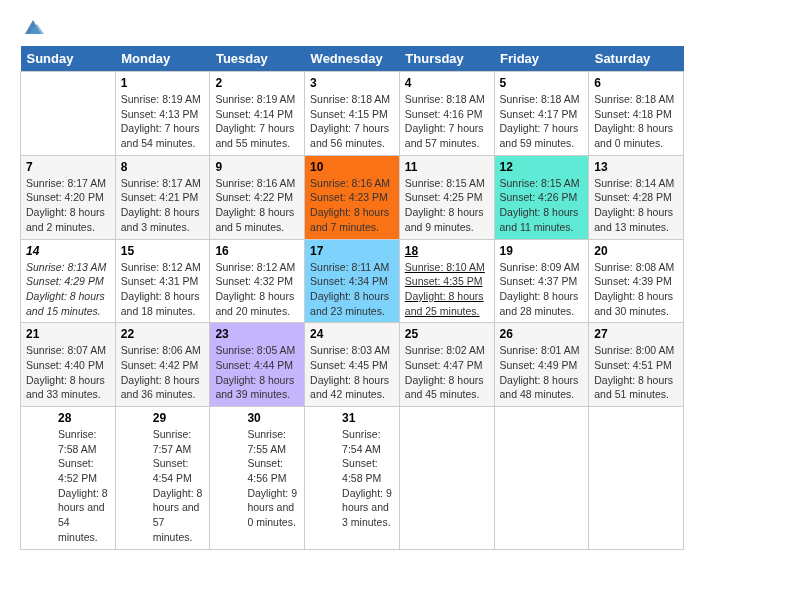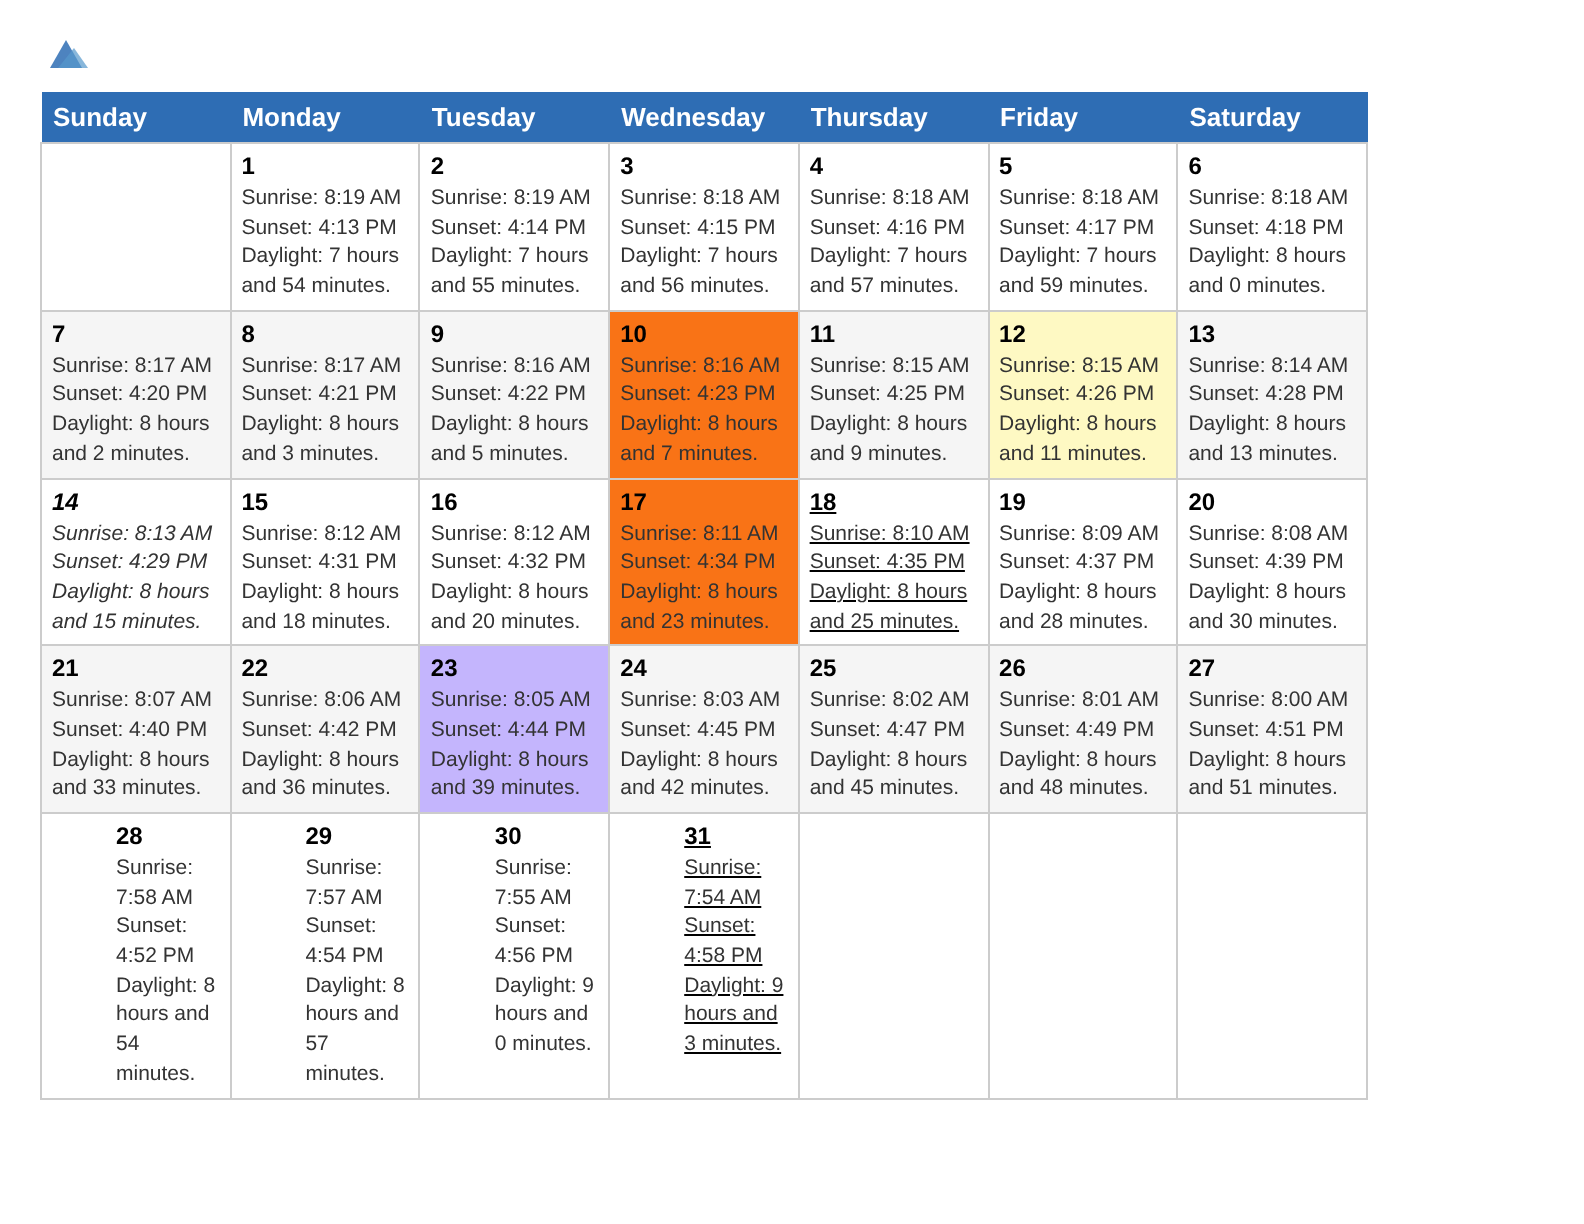--- a/index.html
+++ b/index.html
@@ -157,21 +157,21 @@
             <div class="day-info">Sunrise: 8:16 AM<br>Sunset: 4:22 PM<br>Daylight: 8 hours and 5 minutes.</div>
           </td>
           <td style="background: #f97316;">
             <div class="day-number">10</div>
             <div class="day-info">Sunrise: 8:16 AM<br>Sunset: 4:23 PM<br>Daylight: 8 hours and 7 minutes.</div>
           </td>
           <td style="background: rgb(245, 245, 245);">
             <div class="day-number">11</div>
             <div class="day-info">Sunrise: 8:15 AM<br>Sunset: 4:25 PM<br>Daylight: 8 hours and 9 minutes.</div>
           </td>
-          <td style="background: #fef9c3; margin-top: 28px;">
+          <td style="background: #5eead4; margin-top: 28px;">
             <div class="day-number">12</div>
             <div class="day-info">Sunrise: 8:15 AM<br>Sunset: 4:26 PM<br>Daylight: 8 hours and 11 minutes.</div>
           </td>
           <td style="background: rgb(245, 245, 245);">
             <div class="day-number">13</div>
             <div class="day-info">Sunrise: 8:14 AM<br>Sunset: 4:28 PM<br>Daylight: 8 hours and 13 minutes.</div>
           </td>
         </tr>
         <tr>
           <td style="background: rgb(255, 255, 255); font-style: italic;">
@@ -179,21 +179,21 @@
             <div class="day-info">Sunrise: 8:13 AM<br>Sunset: 4:29 PM<br>Daylight: 8 hours and 15 minutes.</div>
           </td>
           <td style="background: rgb(255, 255, 255);">
             <div class="day-number">15</div>
             <div class="day-info">Sunrise: 8:12 AM<br>Sunset: 4:31 PM<br>Daylight: 8 hours and 18 minutes.</div>
           </td>
           <td style="background: rgb(255, 255, 255);">
             <div class="day-number">16</div>
             <div class="day-info">Sunrise: 8:12 AM<br>Sunset: 4:32 PM<br>Daylight: 8 hours and 20 minutes.</div>
           </td>
-          <td style="background: #f97316; margin-left: 44px;">
+          <td style="background: #7dd3fc; margin-left: 44px;">
             <div class="day-number">17</div>
             <div class="day-info">Sunrise: 8:11 AM<br>Sunset: 4:34 PM<br>Daylight: 8 hours and 23 minutes.</div>
           </td>
           <td style="background: rgb(255, 255, 255); text-decoration: underline;">
             <div class="day-number">18</div>
             <div class="day-info">Sunrise: 8:10 AM<br>Sunset: 4:35 PM<br>Daylight: 8 hours and 25 minutes.</div>
           </td>
           <td style="background: rgb(255, 255, 255);">
             <div class="day-number">19</div>
             <div class="day-info">Sunrise: 8:09 AM<br>Sunset: 4:37 PM<br>Daylight: 8 hours and 28 minutes.</div>
@@ -239,21 +239,21 @@
             <div class="day-info">Sunrise: 7:58 AM<br>Sunset: 4:52 PM<br>Daylight: 8 hours and 54 minutes.</div>
           </td>
           <td style="background: rgb(255, 255, 255);">
             <div class="day-number">29</div>
             <div class="day-info">Sunrise: 7:57 AM<br>Sunset: 4:54 PM<br>Daylight: 8 hours and 57 minutes.</div>
           </td>
           <td style="background: rgb(255, 255, 255);">
             <div class="day-number">30</div>
             <div class="day-info">Sunrise: 7:55 AM<br>Sunset: 4:56 PM<br>Daylight: 9 hours and 0 minutes.</div>
           </td>
-          <td style="background: rgb(255, 255, 255); text-decoration: underline;">
+          <td style="background: rgb(255, 255, 255);">
             <div class="day-number">31</div>
             <div class="day-info">Sunrise: 7:54 AM<br>Sunset: 4:58 PM<br>Daylight: 9 hours and 3 minutes.</div>
           </td>
           <td class="empty-cell" style="background: rgb(255, 255, 255);"></td>
           <td class="empty-cell" style="background: rgb(255, 255, 255);"></td>
           <td class="empty-cell" style="background: rgb(255, 255, 255);"></td>
         </tr>
       </tbody>
   </table>
 </div>

